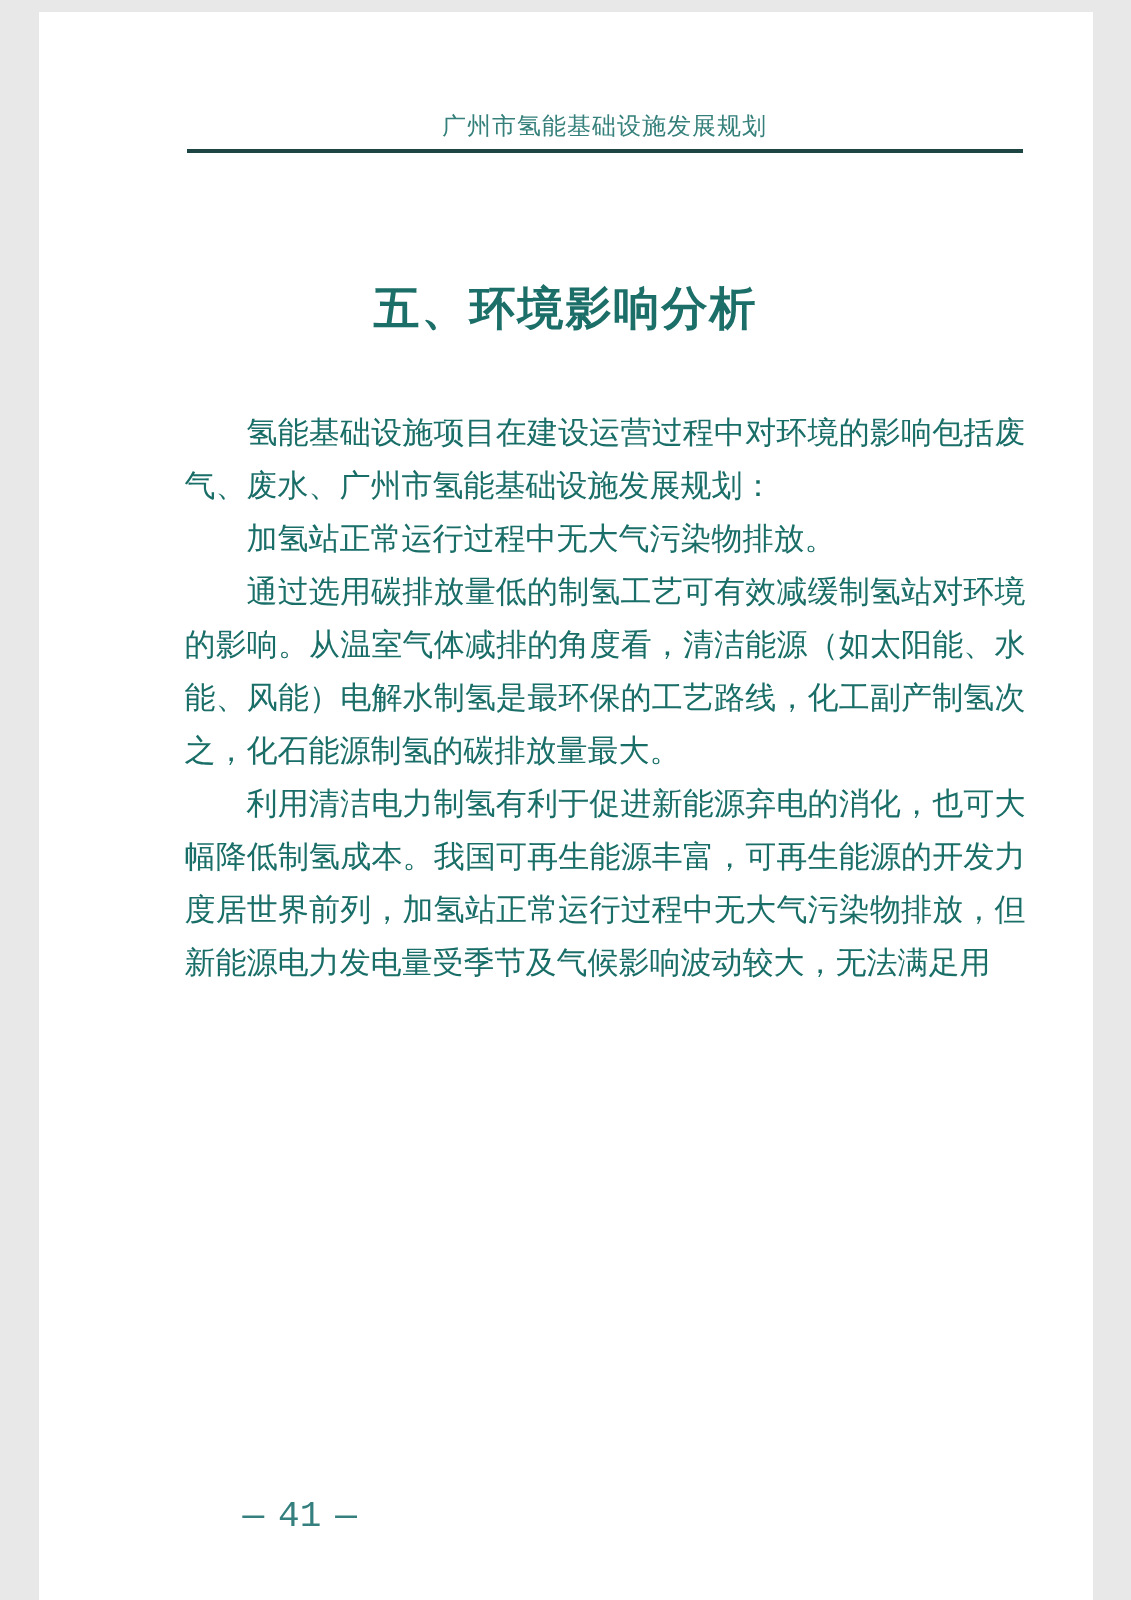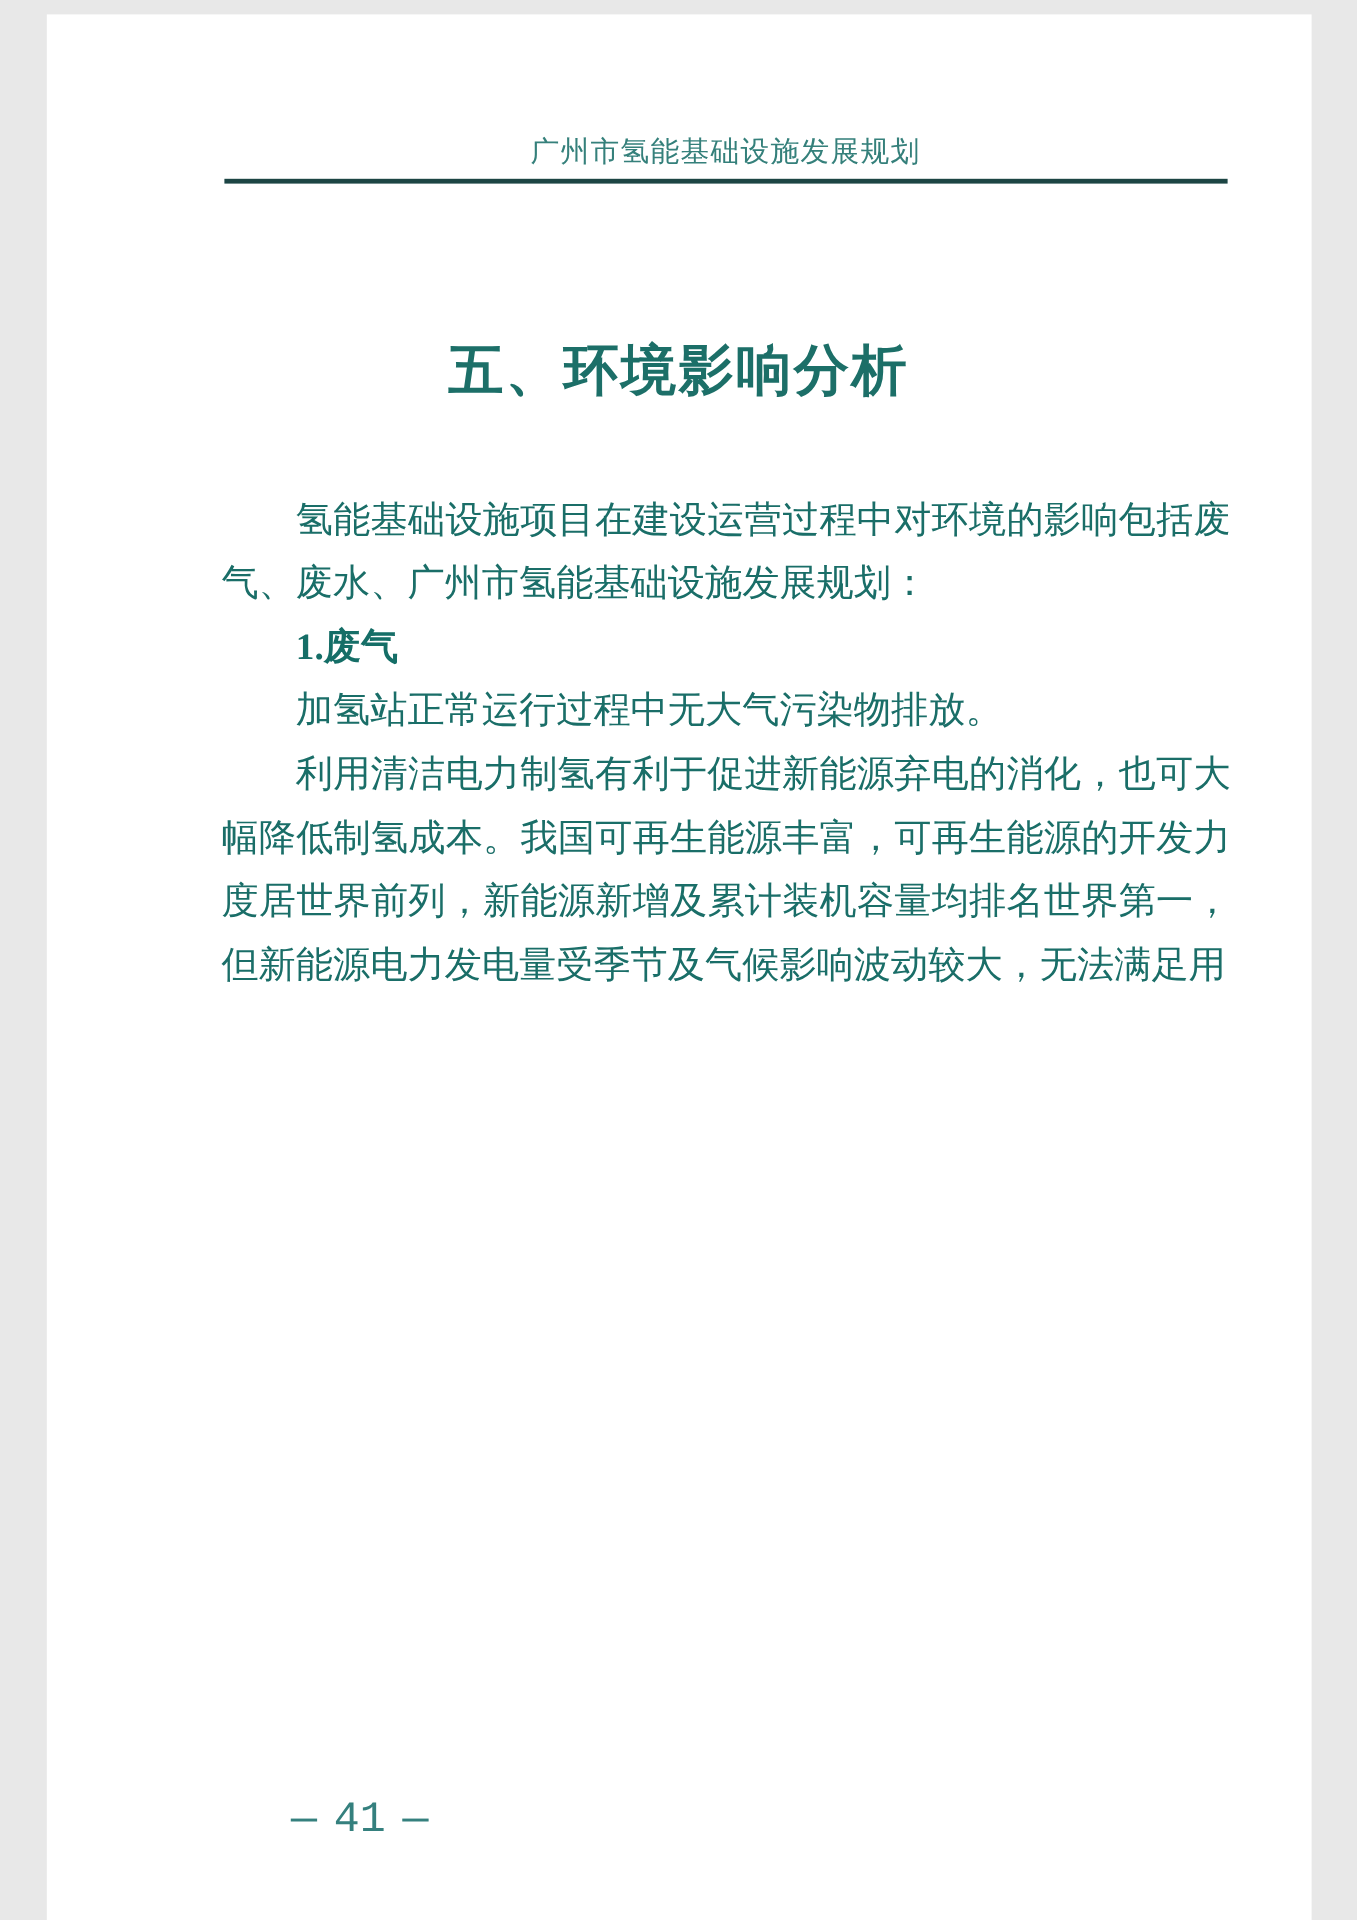--- a/index.html
+++ b/index.html
@@ -93,22 +93,22 @@
 <div class="page">
 
   <div class="header">
     <span class="header-title">广州市氢能基础设施发展规划</span>
   </div>
 
   <div class="doc-title">五、环境影响分析</div>
 
   <div class="content">
       <p class="block paragraph">氢能基础设施项目在建设运营过程中对环境的影响包括废气、废水、广州市氢能基础设施发展规划：</p>
-      <h3 class="block heading2"><span class="latin">1.</span>废气</h3>
       <p class="block paragraph">加氢站正常运行过程中无大气污染物排放。</p>
-      <p class="block paragraph">利用清洁电力制氢有利于促进新能源弃电的消化，也可大幅降低制氢成本。我国可再生能源丰富，可再生能源的开发力度居世界前列，新能源新增及累计装机容量均排名世界第一，但新能源电力发电量受季节及气候影响波动较大，无法满足用</p>
+      <p class="block paragraph">通过选用碳排放量低的制氢工艺可有效减缓制氢站对环境的影响。从温室气体减排的角度看，清洁能源（如太阳能、水能、风能）电解水制氢是最环保的工艺路线，化工副产制氢次之，化石能源制氢的碳排放量最大。</p>
+      <p class="block paragraph">利用清洁电力制氢有利于促进新能源弃电的消化，也可大幅降低制氢成本。我国可再生能源丰富，可再生能源的开发力度居世界前列，加氢站正常运行过程中无大气污染物排放，但新能源电力发电量受季节及气候影响波动较大，无法满足用</p>
     </div>
 
   <div class="footer">
     <span>—</span><span class="pg-num">41</span><span>—</span>
   </div>
 
 </div>
 
 </body></html>

